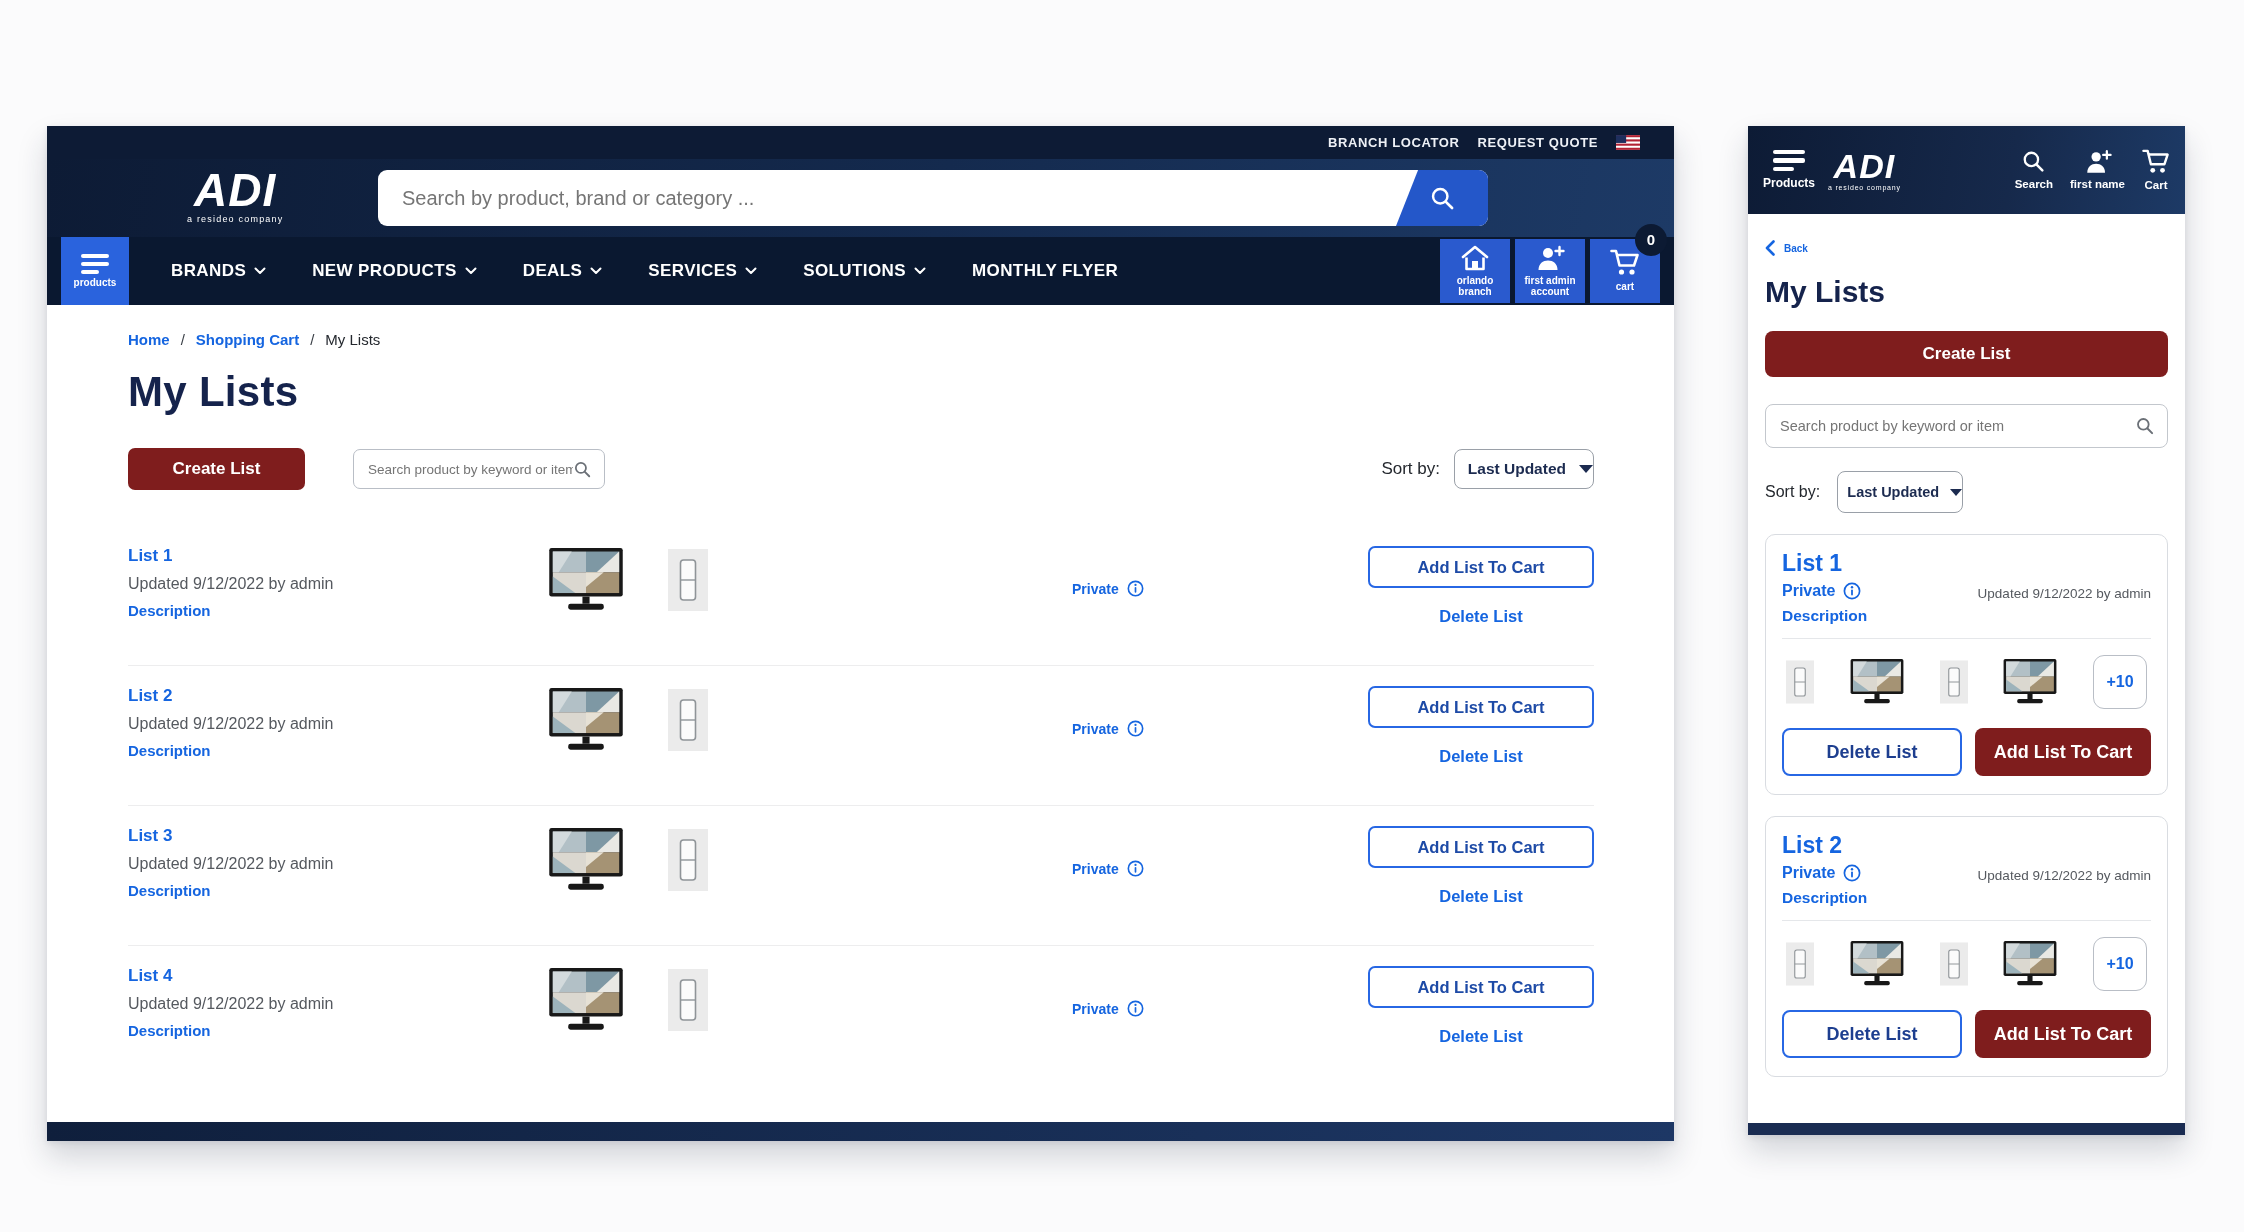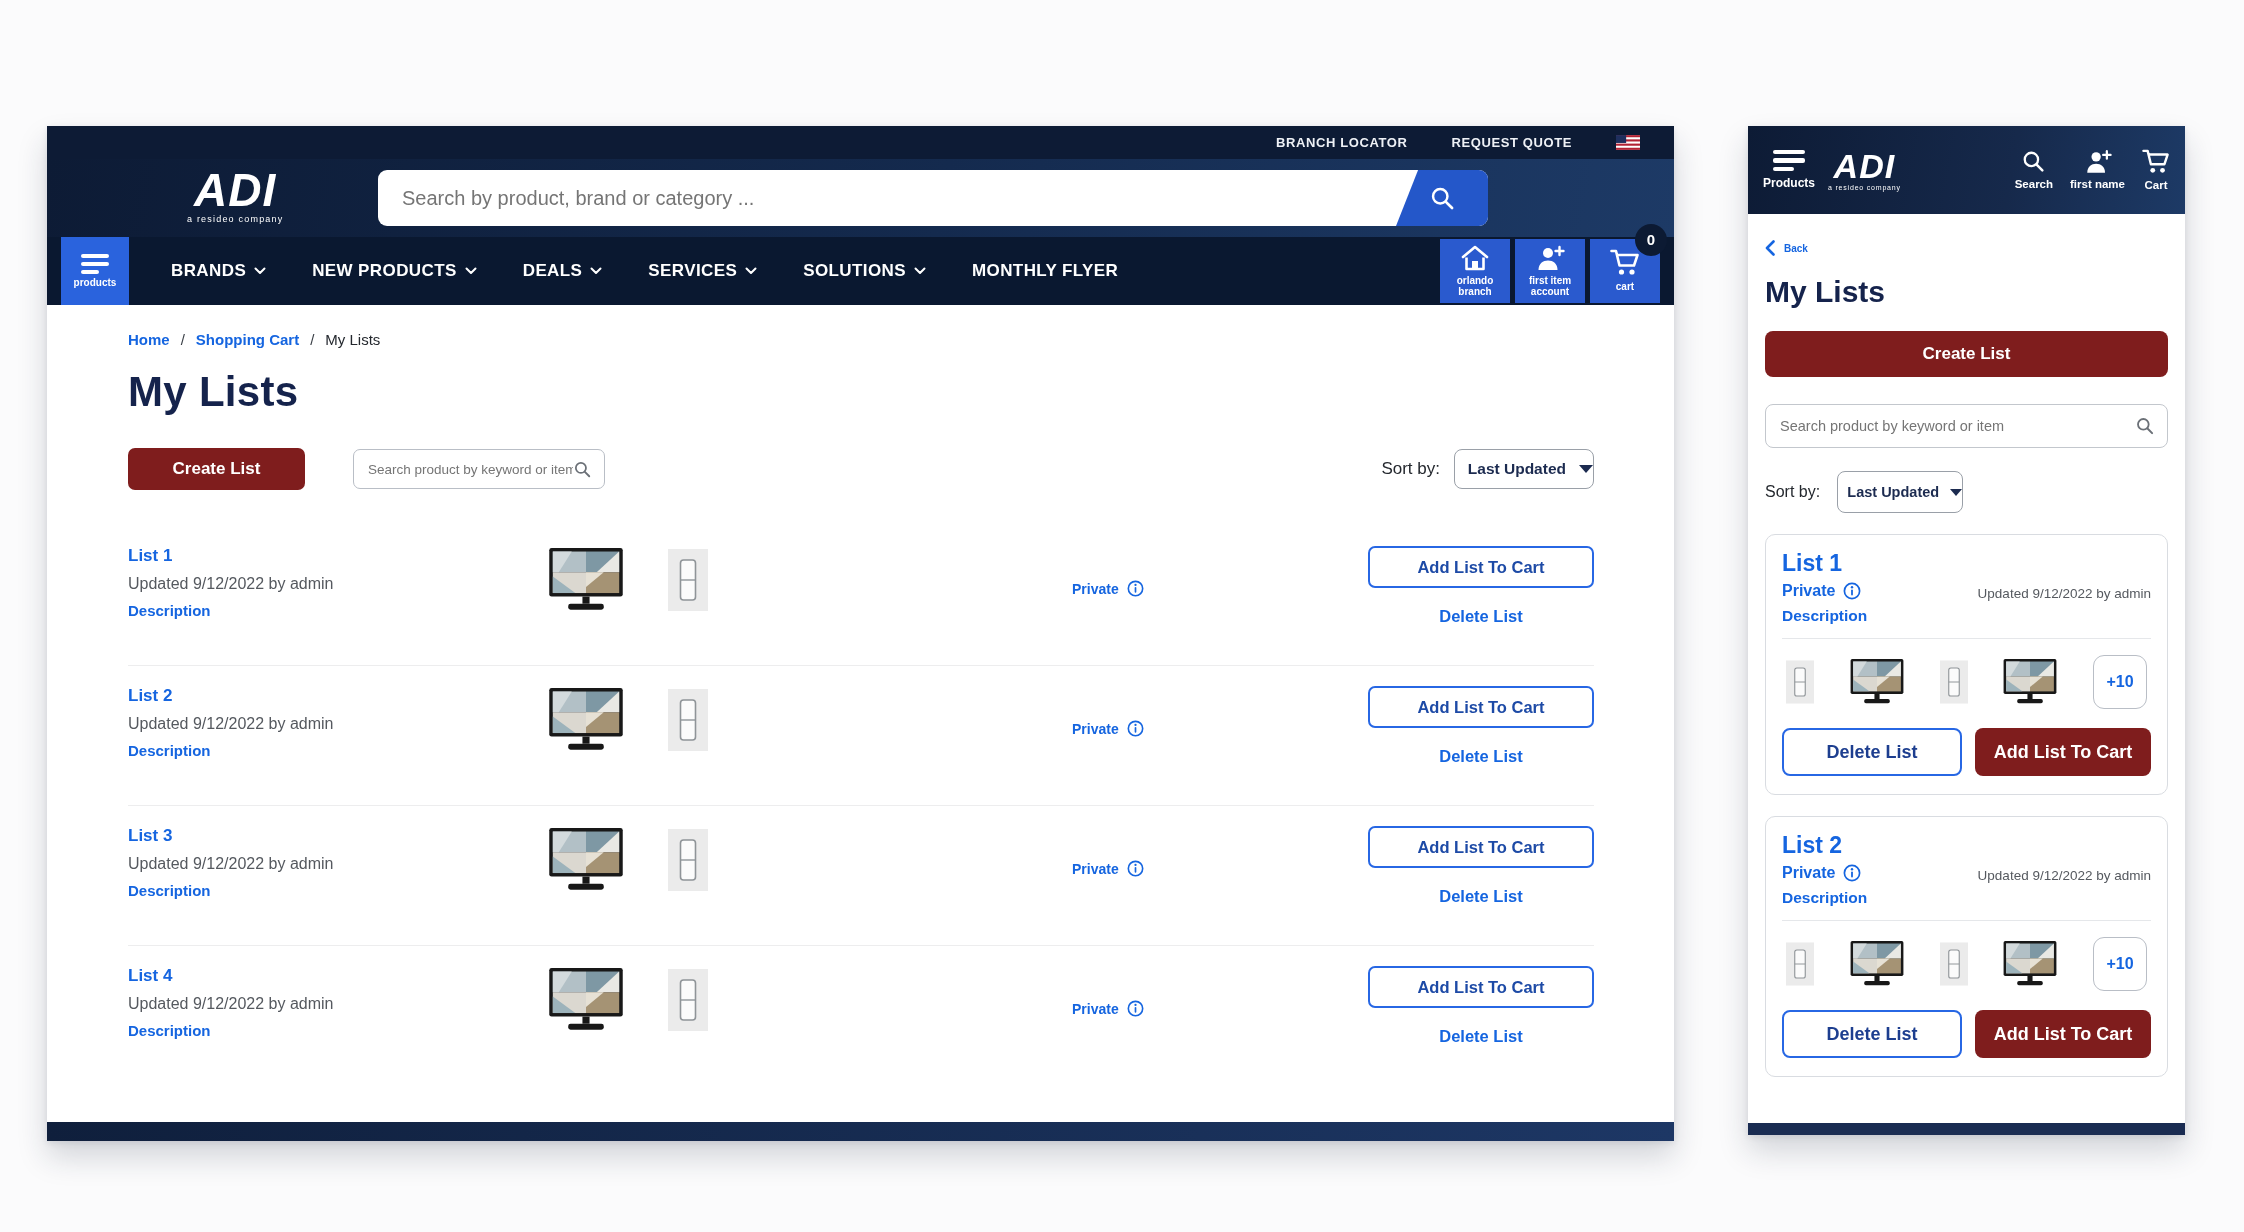--- a/index.html
+++ b/index.html
@@ -18,21 +18,21 @@
     border-radius:3px;
     display:flex;
     flex-direction:column;
   }
   
   .desktop-card { left:47px; top:126px; width:1627px; height:1015px; }
 
   .d-utility {
     height:33px; background:#0d1b35; flex:0 0 33px;
     display:flex; justify-content:flex-end; align-items:center;
-    gap:44px; padding-right:34px;
+    gap:18px; padding-right:34px;
   }
   .d-utility a { color:#eef1f6; font-size:13px; font-weight:700; letter-spacing:.6px; text-decoration:none; }
   .flag { display:inline-block; line-height:0; }
 
   .d-header {
     height:78px; flex:0 0 78px; position:relative;
     background:linear-gradient(100deg,#0d1b35 0%, #142a4e 55%, #1d3a66 100%);
   }
   .d-logo { position:absolute; left:140px; top:8px; text-align:center; color:#fff; }
   .logo-adi { font-size:46px; font-weight:800; letter-spacing:1px; line-height:1; font-style:italic; }
@@ -321,21 +321,21 @@
             </svg>
           </span>
         <span>orlando branch</span>
       </button>
       <button class="nav-tile">
         <span class="icon">
             <svg width="30" height="26">
               <use href="#sym-person-add"></use>
             </svg>
           </span>
-        <span>first item account</span>
+        <span>first admin account</span>
       </button>
       <button class="nav-tile">
         <span class="cart-badge">0</span>
         <span class="icon">
             <svg width="30" height="28">
               <use href="#sym-cart"></use>
             </svg>
           </span>
         <span>cart</span>
       </button>

